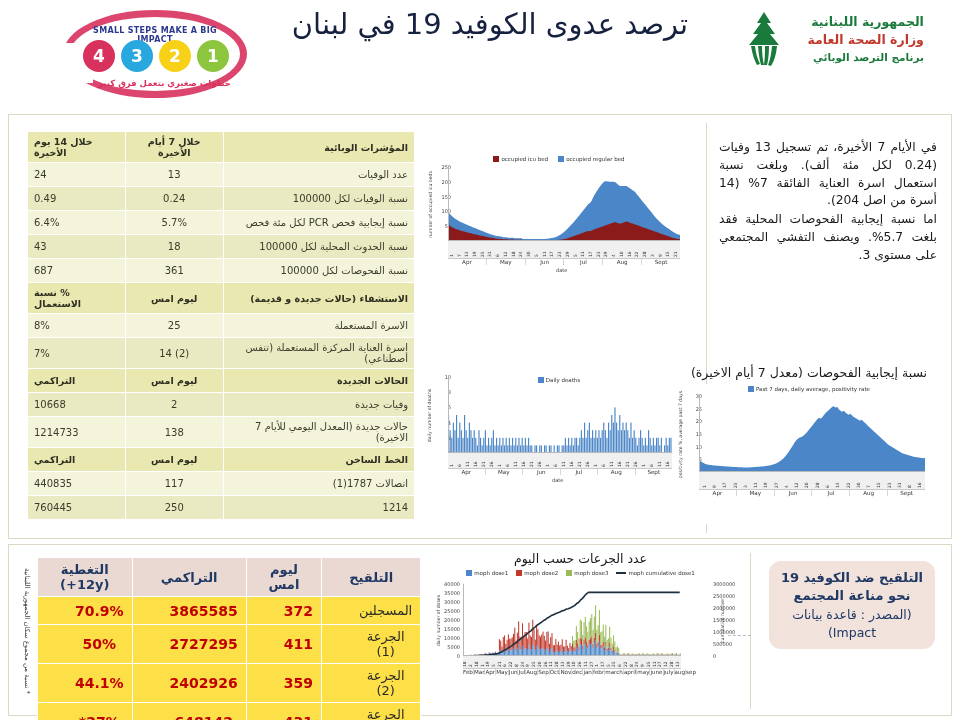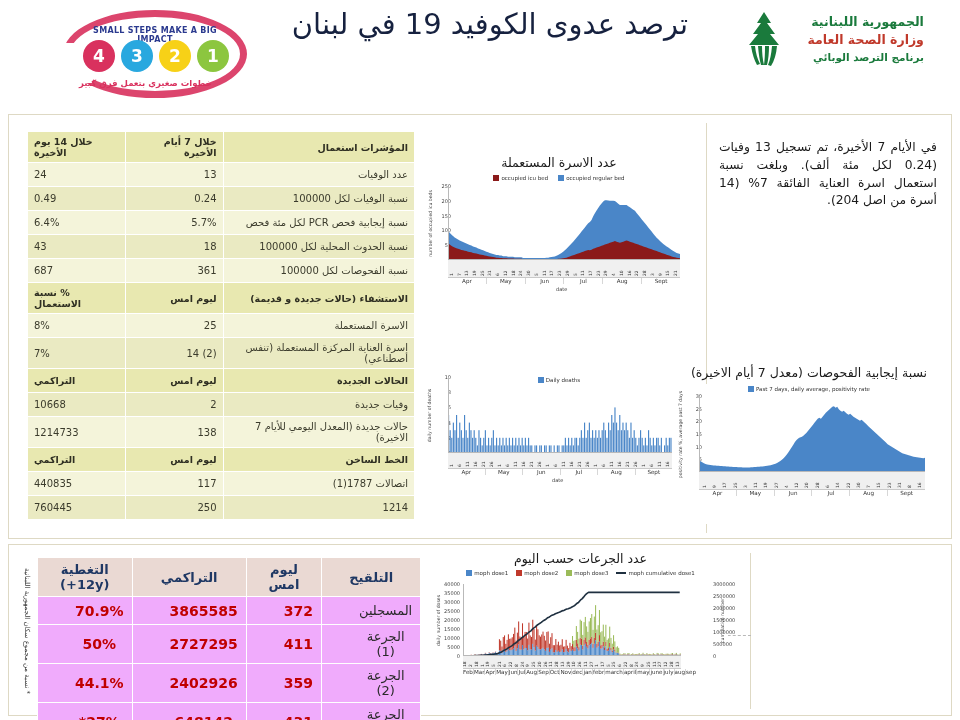--- a/index.html
+++ b/index.html
@@ -41,21 +41,21 @@
   }
   .impact-top-text {
     position: absolute; left: 24px; top: 20px;
     width: 152px; text-align: center;
     font-size: 8px; font-weight: bold;
     letter-spacing: .3px; color: #2b3a8f;
     direction: ltr;
   }
   .impact-bottom-text {
     position: absolute; left: 24px; top: 72px;
-    width: 152px; text-align: left;
+    width: 152px; text-align: right;
     font-size: 8.5px; font-weight: bold;
     color: #d9315e; direction: rtl;
   }
   .impact-steps {
     position: absolute; left: 28px; top: 32px;
     width: 146px; height: 36px;
     display: flex; justify-content: space-between; align-items: center;
   }
   .step {
     width: 32px; height: 32px; border-radius: 50%;
@@ -123,21 +123,21 @@
     color: #3b3b2c;
     background: #f2f2d0;
   }
   .epi-table td, .epi-table th {
     border: 1px solid #ffffff;
     padding: 4px 6px;
     height: 24px;
     vertical-align: middle;
   }
   .epi-table .c-label { width: 192px; text-align: right; }
-  .epi-table .c-7  { width: 98px; }
+  .epi-table .c-7  { width: 98px; text-align: center; }
   .epi-table .c-14 { width: 98px; text-align: left; }
   .epi-table tr.hdr td {
     background: #e8e8b0;
     font-weight: bold;
     color: #2f2f22;
     font-size: 9.5px;
   }
   .epi-table tr.alt td { background: #eaeac2; }
   .epi-table tr.norm td { background: #f4f4da; }
 
@@ -268,21 +268,21 @@
   }
   .vax-table td {
     border: 1px solid #ffffff;
     padding: 4px 8px; height: 28px;
     text-align: center; vertical-align: middle;
   }
   .vax-table tr.hdr td {
     background: #ead9d3; color: #1f3864;
     font-weight: bold; font-size: 13px;
   }
-  .vax-table tr.row td { background: #f0abfc; padding-left: 37px; }
+  .vax-table tr.row td { background: #fde047; padding-left: 37px; }
   .vax-table tr.row td.lbl {
     color: #2a2a2a; font-weight: normal; font-size: 13px; text-align: center;
   }
   .vax-table td.num {
     color: #c00000; font-weight: bold; font-size: 14px;
   }
   .vax-table .c-lbl { width: 92px; }
   .vax-table .c-y { width: 90px; }
   .vax-table .c-cum { width: 100px; }
   .vax-table .c-cov { width: 93px; }
@@ -356,21 +356,21 @@
 
   <div class="content">
 
     <div class="frame-top">
 
       <div class="vline"></div>
 
       <table class="epi-table">
         <tbody>
             <tr class="hdr">
-              <td class="c-label">المؤشرات استعمال</td>
+              <td class="c-label">المؤشرات الوبائية</td>
               <td class="c-7">خلال 7 أيام الأخيرة</td>
               <td class="c-14">خلال 14 يوم الأخيرة</td>
             </tr>
             <tr class="norm">
               <td class="c-label">عدد الوفيات</td>
               <td class="c-7">13</td>
               <td class="c-14">24</td>
             </tr>
             <tr class="alt">
               <td class="c-label">نسبة الوفيات لكل 100000</td>
@@ -436,25 +436,25 @@
               <td class="c-label">1214</td>
               <td class="c-7">250</td>
               <td class="c-14">760445</td>
             </tr>
           </tbody>
       </table>
 
       <div class="panel-surveil">
         <div class="panel-body">
           <p>في الأيام 7 الأخيرة، تم تسجيل 13 وفيات (0.24 لكل مئة ألف). وبلغت نسبة استعمال اسرة العناية الفائقة 7%‏ (14 أسرة من اصل 204).</p>
+          <p>اما نسبة إيجابية الفحوصات المحلية فقد بلغت 5.7%. ويصنف التفشي المجتمعي على مستوى 3.</p>
         </div>
       </div>
 
       <div class="chart-block" style="left:415px; top:40px; width:270px; height:160px;">
-        <div class="chart-title">عدد الاسرة المستعملة</div>
         <div class="chart-canvas" id="canvas-beds" style="width:270px;height:135px;">
             <div class="chart-legend">
               <span class="lg">
                 <span class="sw" style="background:#8b1a1a"></span>
                 <span>occupied icu bed</span>
               </span>
               <span class="lg">
                 <span class="sw" style="background:#4a86c8"></span>
                 <span>occupied regular bed</span>
               </span>
@@ -1357,16 +1357,20 @@
               <div>april</div>
               <div>may</div>
               <div>june</div>
               <div>july</div>
               <div>aug</div>
               <div>sep</div>
             </div>
           </div>
       </div>
 
+      <div class="panel-vax">
+        <div class="t1">التلقيح ضد الكوفيد 19  نحو مناعة المجتمع</div>
+        <div class="t2">(المصدر : قاعدة بيانات Impact)</div>
+      </div>
     </div>
 
   </div>
 </div>
 
 </body></html>

